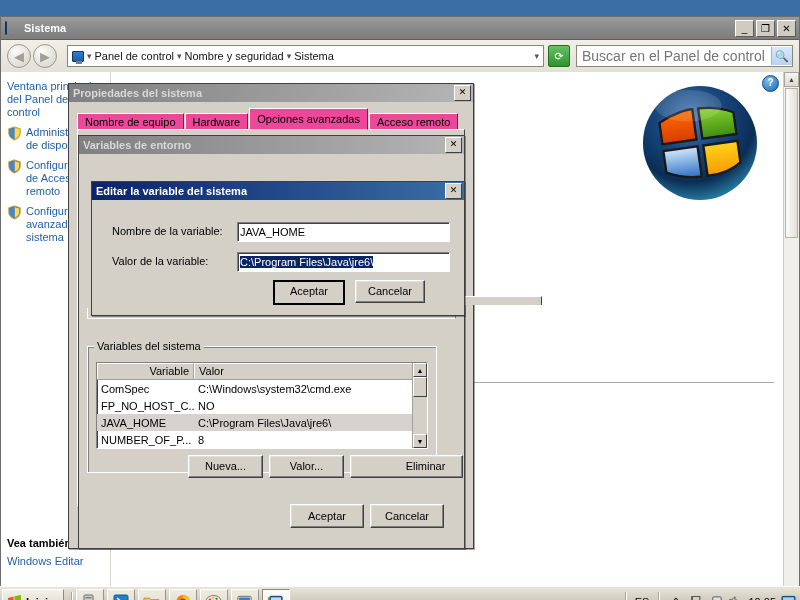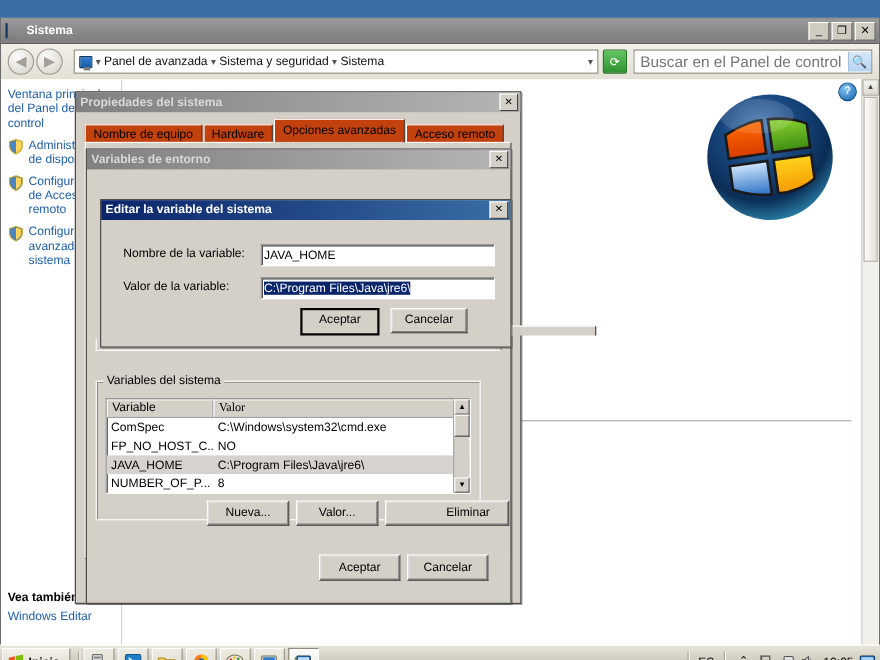--- a/index.html
+++ b/index.html
@@ -75,21 +75,21 @@
   #vscroll{position:absolute;right:0;top:0;width:15px;bottom:0;background:#f0efe9;border-left:1px solid #cfccc2;}
   .sbarrow{width:15px;height:15px;background:linear-gradient(#f6f5f1,#dcd9cf);border:1px solid #a9a69b;
            box-sizing:border-box;display:flex;align-items:center;justify-content:center;font-size:7px;color:#444;cursor:pointer;}
   #helpq{position:absolute;right:5px;top:3px;width:15px;height:15px;border-radius:50%;
          background:radial-gradient(circle at 35% 30%,#7fc0f5,#1662ac);border:1px solid #0f4c87;color:#fff;
          font-size:10px;font-weight:bold;text-align:center;line-height:14px;cursor:pointer;}
 
   
   #sysprops{left:68px;top:67px;width:404px;height:464px;}
   #tabstrip{position:absolute;left:8px;top:26px;right:8px;height:20px;display:flex;align-items:flex-end;gap:1px;}
-  .tab{background:#c2410c;border:1px solid;border-color:#fff #404040 #d4d0c8 #fff;padding:2px 7px 3px 7px;
+  .tab{background:#ec4899;border:1px solid;border-color:#fff #404040 #d4d0c8 #fff;padding:2px 7px 3px 7px;
        font-size:11px;color:#000;cursor:pointer;position:relative;top:2px;}
   .tab.sel{top:0;padding:4px 7px 4px 7px;border-bottom-color:#d4d0c8;z-index:3;}
   #tabpage{position:absolute;left:8px;top:45px;right:8px;bottom:40px;background:#d4d0c8;
            border:1px solid;border-color:#fff #404040 #404040 #fff;}
 
   
   #envwin{left:78px;top:119px;width:385px;height:412px;}
   .ghostbtn{position:absolute;top:0;height:8px;background:#d4d0c8;border:1px solid;
             border-color:#fff #404040 #404040 #fff;border-bottom:none;}
 
@@ -143,23 +143,23 @@
         <span class="wbtn">✕</span>
       </span>
     </div>
 
     <div id="navbar">
       <span class="navcircle">◀</span>
       <span class="navcircle">▶</span>
       <div id="addrbar">
         <span class="monitor" style="width:12px;height:11px;"></span>
         <span class="crumbsep">▾</span>
-        <span class="crumb">Panel de avanzada</span>
+        <span class="crumb">Panel de control</span>
         <span class="crumbsep">▾</span>
-        <span class="crumb">Sistema y seguridad</span>
+        <span class="crumb">Nombre y seguridad</span>
         <span class="crumbsep">▾</span>
         <span class="crumb">Sistema</span>
         <span style="margin-left:auto;color:#555;font-size:9px;">▾</span>
       </div>
       <div id="refresh">⟳</div>
       <div id="searchbox">
         <input placeholder="Buscar en el Panel de control" style="">
         <div id="searchbtn">🔍</div>
       </div>
     </div>
@@ -303,22 +303,22 @@
       <div class="ghostbtn" style="left:296px;width:76px;"></div>
       <div class="ghostbtn" style="left:377px;width:76px;"></div>
     </div>
     <div style="position:absolute;left:8px;top:172px;right:8px;height:10px;border-bottom:1px solid #fff;border-left:1px solid #fff;border-right:1px solid #808080;"></div>
 
     <div class="grp" style="left:8px;top:210px;width:348px;height:125px;">
       <span class="lg">Variables del sistema</span>
 
       <div class="lv" style="left:8px;top:15px;width:330px;height:85px;">
         <div class="lv-head">
-          <div style="width:97px;">Variable</div>
-          <div style="flex:1;font-family:Liberation Serif, serif;">Valor</div>
+          <div style="width:97px;text-align:right;">Variable</div>
+          <div style="flex:1;">Valor</div>
         </div>
         <div class="lv-row">
           <span class="c1">ComSpec</span>
           <span class="c2">C:\Windows\system32\cmd.exe</span>
         </div>
         <div class="lv-row">
           <span class="c1">FP_NO_HOST_C...</span>
           <span class="c2">NO</span>
         </div>
         <div class="lv-row sel">

